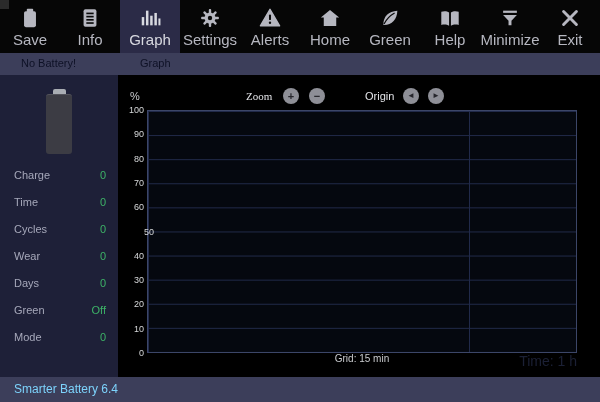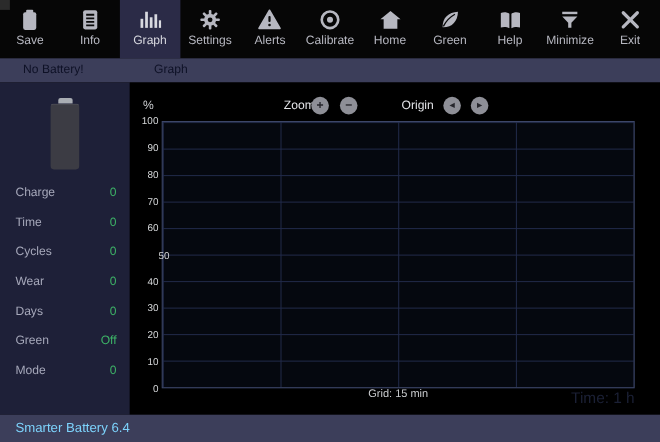--- a/index.html
+++ b/index.html
@@ -9,21 +9,21 @@
 
   
   .corner-square { position:absolute; left:0; top:0; width:9px; height:9px; background:#2b2b2b; z-index:5; }
 
   
   .toolbar { position:absolute; left:0; top:0; width:600px; height:53px; background:#060606; display:flex; }
   .tb-item { flex:1 1 0; display:flex; flex-direction:column; align-items:center; justify-content:flex-start; padding-top:7px; cursor:default; color:#b6b7c0; }
   .tb-item.active { background:#2b2b47; color:#d8d9e0; }
   .tb-icon { width:22px; height:22px; }
   .tb-icon svg { width:22px; height:22px; fill:currentColor; display:block; }
-  .tb-label { font-size:11px; margin-top:2px; color:inherit; }
+  .tb-label { font-size:15px; margin-top:2px; color:inherit; }
 
   
   .infobar { position:absolute; left:0; top:53px; width:600px; height:22px; background:#3c3e5a; color:#0e1126; font-size:11px; }
   .infobar .status { position:absolute; left:21px; top:4px; }
   .infobar .section { position:absolute; left:140px; top:4px; }
 
   
   .content { position:absolute; left:0; top:75px; width:600px; height:302px; }
 
   .sidebar { position:absolute; left:0; top:0; width:118px; height:302px; background:#1e2038; }
@@ -31,21 +31,21 @@
   .batt-cap { width:13px; height:5px; background:#a9adb3; border-radius:2px 2px 0 0; }
   .batt-body { width:26px; height:60px; background:#3c3c44; border-radius:3px; border-top:1px solid #52525a; }
   .stats { position:absolute; left:0; top:94px; width:118px; }
   .stat-row { height:27px; display:flex; align-items:flex-start; justify-content:space-between; padding-left:14px; padding-right:12px; }
   .stat-label { font-size:11px; color:#a6a8ba; }
   .stat-value { font-size:11px; color:#3db367; }
 
   .graph-panel { position:absolute; left:118px; top:0; width:482px; height:302px; background:#000; }
   .unit { position:absolute; left:12px; top:15px; font-size:11px; color:#c9cbce; }
   .hdr-label { position:absolute; top:15px; font-size:11px; color:#e3e4e8; }
-  .zoom-label { left:140px; }
+  .zoom-label { left:128px;font-family:Liberation Serif, serif; }
   .origin-label { left:247px; }
   .round-btn { position:absolute; top:13px; width:16px; height:16px; border-radius:50%; background:#8e8f97; color:#26262c; border:none; font-size:11px; font-weight:bold; line-height:16px; text-align:center; padding:0; cursor:pointer; display:block; }
   .round-btn.arrow { font-size:8px; }
   .btn-zoom-in { left:165px; }
   .btn-zoom-out { left:191px; }
   .btn-origin-left { left:285px; }
   .btn-origin-right { left:310px; }
 
   .plot { position:absolute; left:29px; top:35px; width:430px; height:243px; background:#05080f; border:1px solid #3c4668; }
   .y-ticks { position:absolute; left:0; top:0; width:26px; height:302px; }
@@ -120,29 +120,20 @@
       </div>
       <div class="tb-item">
         <span class="tb-icon">
           <svg viewBox="0 0 24 24">
             <path d="M12 2.5 L22.5 20.5 H1.5 Z" stroke="currentColor" stroke-width="1.5" stroke-linejoin="round"></path>
             <rect x="10.9" y="8.3" width="2.2" height="6" rx="1" fill="#0a0a0a"></rect>
             <circle cx="12" cy="17.2" r="1.3" fill="#0a0a0a"></circle>
           </svg>
         </span>
         <span class="tb-label">Alerts</span>
-      </div>
-      <div class="tb-item">
-        <span class="tb-icon">
-          <svg viewBox="0 0 24 24">
-            <circle cx="12" cy="12" r="8.2" fill="none" stroke="currentColor" stroke-width="2.6"></circle>
-            <circle cx="12" cy="12" r="3"></circle>
-          </svg>
-        </span>
-        <span class="tb-label">Calibrate</span>
       </div>
       <div class="tb-item">
         <span class="tb-icon">
           <svg viewBox="0 0 24 24">
             <path d="M12 3.2 L22 11.5 H18.8 V20.8 H5.2 V11.5 H2 Z"></path>
           </svg>
         </span>
         <span class="tb-label">Home</span>
       </div>
       <div class="tb-item">

